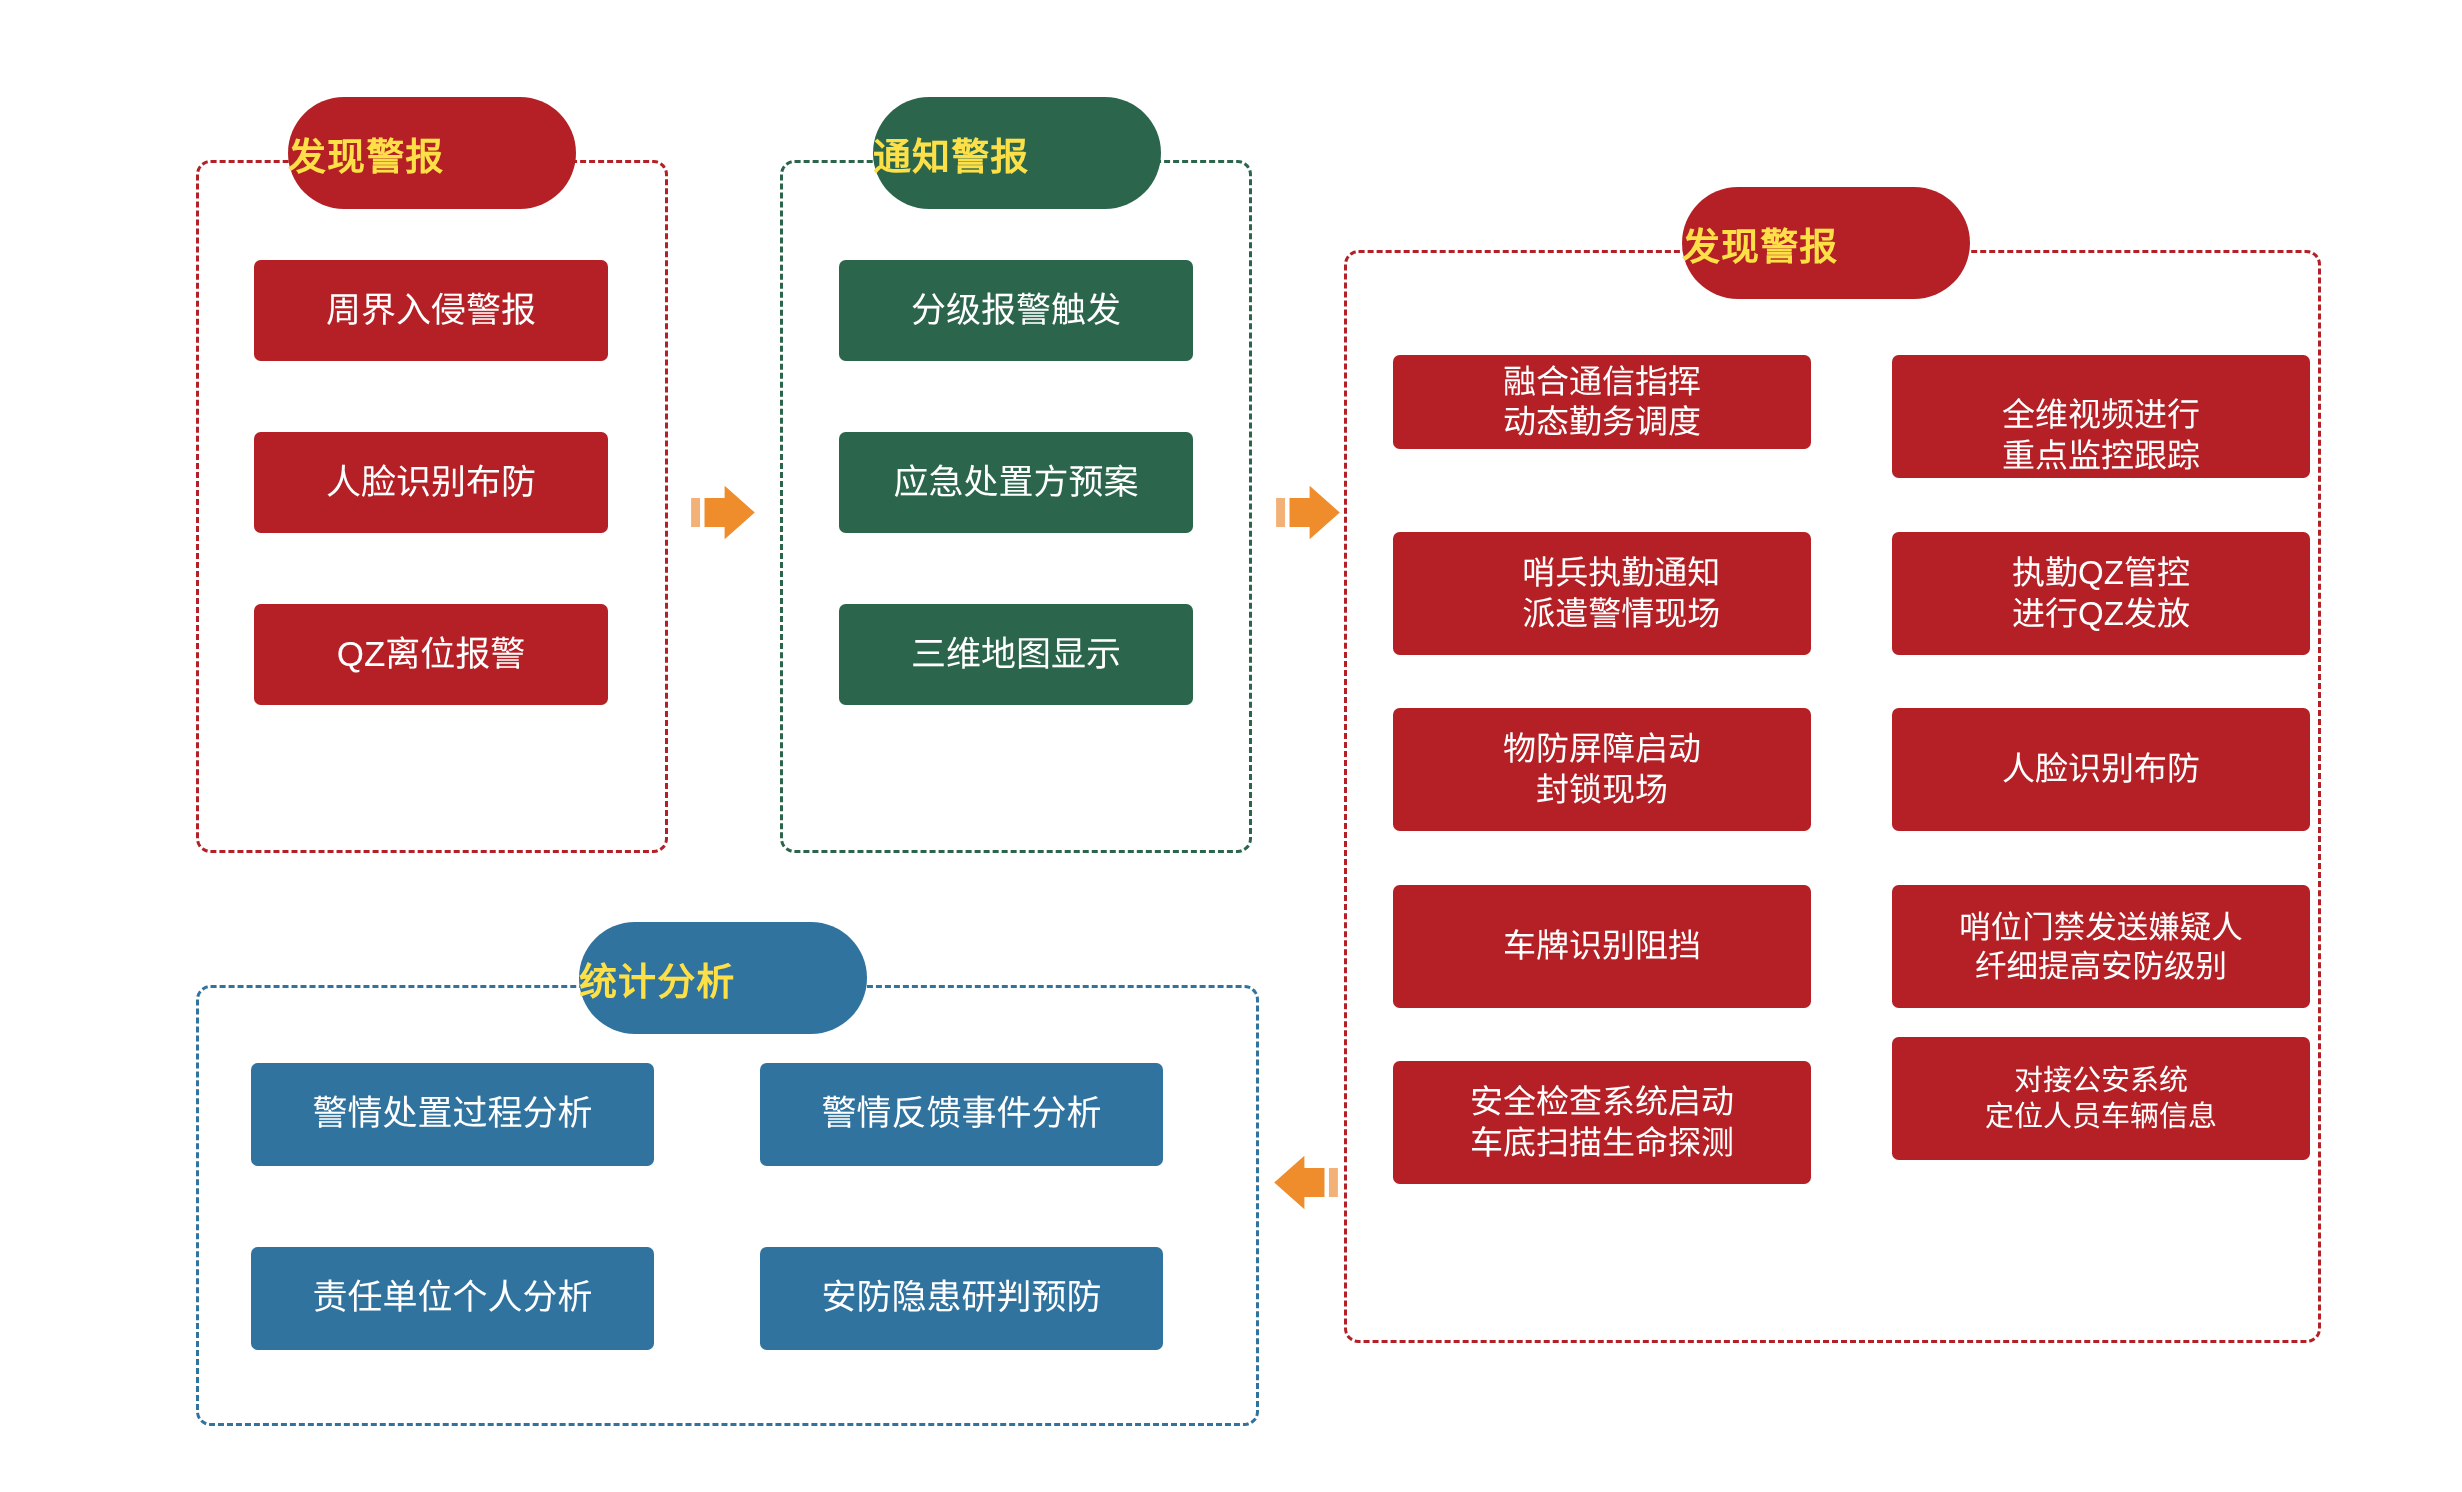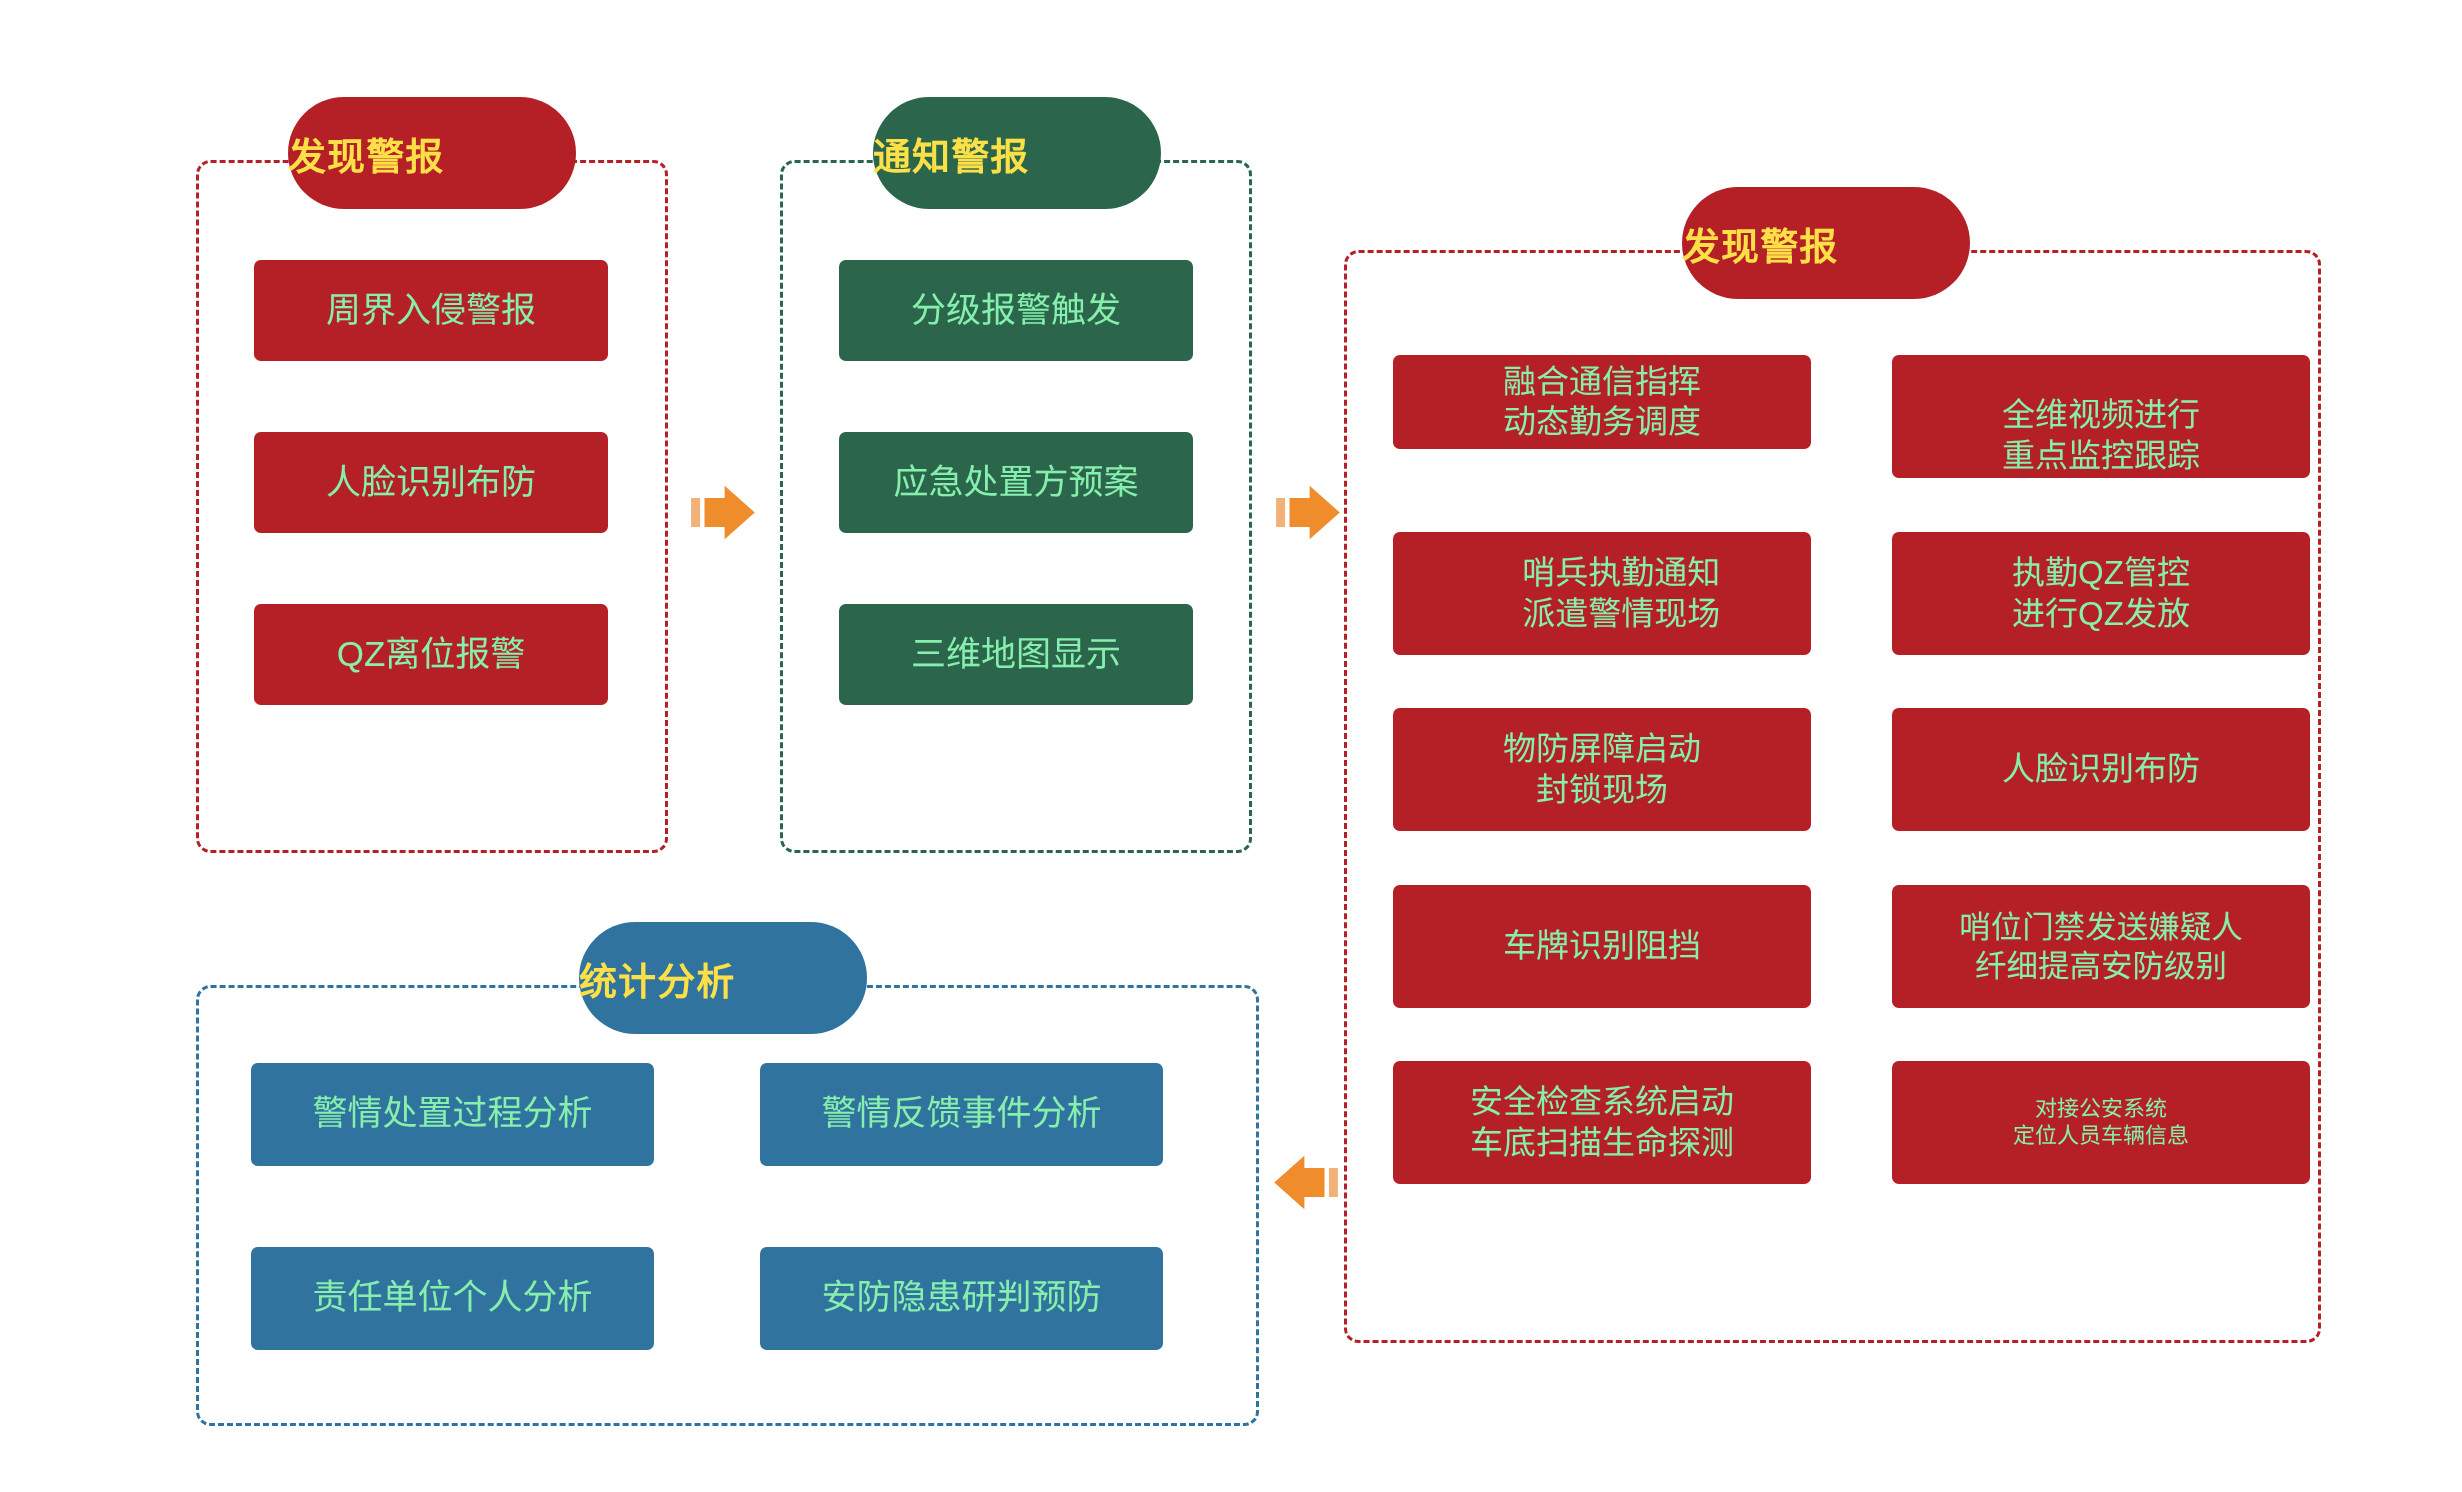--- a/index.html
+++ b/index.html
@@ -50,21 +50,21 @@
   .pill.blue  { background: #31739F; }
 
   
   .box {
     position: absolute;
     box-sizing: border-box;
     display: flex;
     align-items: center;
     justify-content: center;
     text-align: center;
-    color: #86efac;
+    color: #ffffff;
     border-radius: 6.7px;
     line-height: 1.22;
     z-index: 4;
     padding: 2.2px 5.6px;
   }
   .box.red   { background: #B42025; }
   .box.green { background: #2A654C; }
   .box.blue  { background: #31739F; font-family: Liberation Serif, serif; }
 
   .box-lines { display: block; }
@@ -179,21 +179,21 @@
     <span class="box-lines">
       <span>人脸识别布防</span>
     </span>
   </div>
   <div class="box red" style="left:1892px; top:885px; width:418px; height:123px; font-size:31.5px;">
     <span class="box-lines">
       <span>哨位门禁发送嫌疑人</span>
       <span>纤细提高安防级别</span>
     </span>
   </div>
-  <div class="box red" style="left:1892px; top:1061px; width:418px; height:123px; font-size:22px;">
+  <div class="box red" style="left:1892px; top:1037px; width:418px; height:123px; font-size:29px;">
     <span class="box-lines">
       <span>对接公安系统</span>
       <span>定位人员车辆信息</span>
     </span>
   </div>
 
   <div class="arrow" style="left:1272px; top:1151px; width:67px; height:63px;">
     <svg width="67" height="63" viewBox="0 0 120 112">
       <rect x="102" y="30" width="16" height="52" fill="#F2B176"></rect>
       <path d="M94 30 H58 V8 L4 56 L58 104 V82 H94 Z" fill="#EF8C2B"></path>

